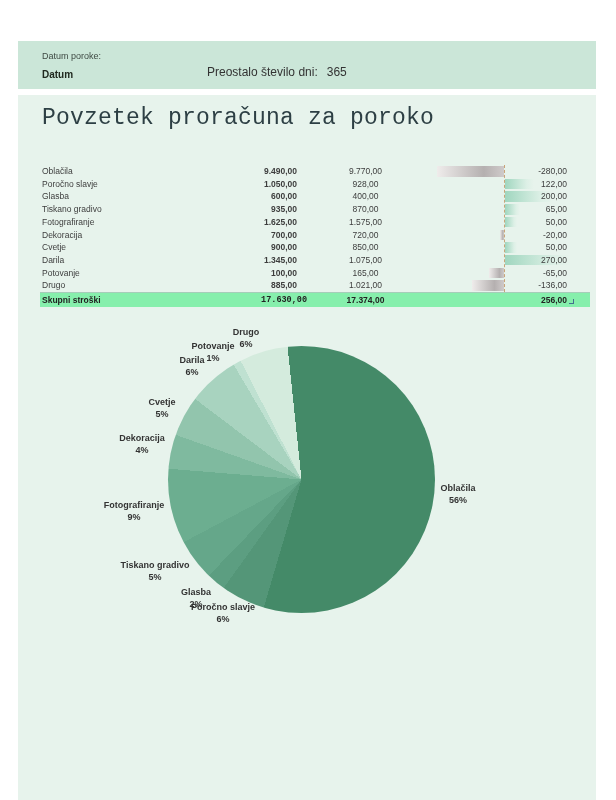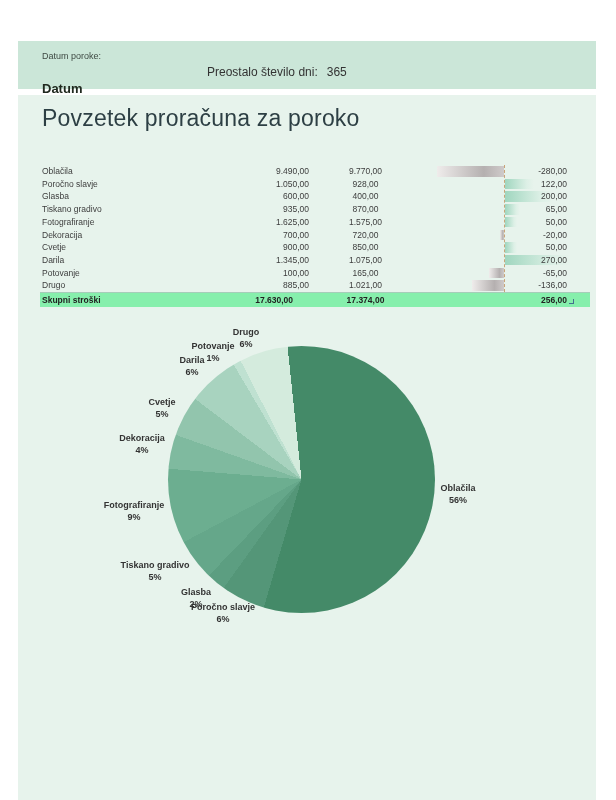--- a/index.html
+++ b/index.html
@@ -2,57 +2,57 @@
 <html><head>
 <meta charset="utf-8">
 <style>
   html,body{margin:0;padding:0;background:#ffffff;}
   .page{position:relative;width:596px;height:800px;background:#ffffff;overflow:hidden;
         font-family:"Liberation Sans",sans-serif;color:#333;}
 
   
   .banner{position:absolute;left:18px;top:41px;width:578px;height:48px;background:#cbe6d8;}
   .banner .date-label{position:absolute;left:24px;top:10px;font-size:9px;color:#3f4a44;}
-  .banner .date-value{position:absolute;left:24px;top:40px;font-size:13px;font-weight:bold;color:#20291f;}
+  .banner .date-value{position:absolute;left:24px;top:28px;font-size:10px;font-weight:bold;color:#20291f;}
   .banner .days{position:absolute;left:189px;top:24px;font-size:12px;color:#333;}
   .banner .days .v{margin-left:9px;}
 
   
   .panel{position:absolute;left:18px;top:95px;width:578px;height:705px;background:#e7f3ec;}
 
-  .title{position:absolute;left:24px;top:8px;font-family:Liberation Sans, sans-serif;
+  .title{position:absolute;left:24px;top:8px;font-family:Liberation Mono, monospace;
          font-size:23px;line-height:30px;color:#2d3f44;letter-spacing:0.2px;}
 
   
   .thead{position:absolute;left:0;top:53px;width:578px;height:14px;}
   .th{position:absolute;top:2px;font-size:7.5px;font-weight:bold;color:#2a3137;letter-spacing:0.2px;white-space:nowrap;}
   .fbtn{position:absolute;top:0;width:11px;height:11px;background:linear-gradient(#f8faf7,#e7eae5);
         border:1px solid #8f9a93;border-radius:1px;box-sizing:border-box;text-align:center;
         font-size:7px;line-height:9px;color:#3c4440;padding:0;cursor:pointer;}
 
   
   .tbody{position:absolute;left:0;top:70px;width:578px;height:127px;}
   .trow{position:absolute;left:0;width:578px;height:12.7px;}
   .cell{position:absolute;top:1px;font-size:8.5px;line-height:11px;color:#3d3d3d;white-space:nowrap;}
   .cat{left:24px;width:130px;text-align:left;}
   .num{text-align:right;}
-  .c-plan{left:156px;width:135px;}
+  .c-plan{left:144px;width:135px;font-weight:bold;}
   .c-act{left:285px;width:125px;text-align:center;}
   .c-diff{left:419px;width:130px;z-index:3;}
   .barwrap{position:absolute;left:419px;top:1px;width:133px;height:10.5px;z-index:1;}
   .bar{position:absolute;top:0;height:100%;}
   .bar.pos{background:linear-gradient(to right,#a0d6bf,#ddf0e6 75%,rgba(231,243,236,0.15));}
   .bar.neg{background:linear-gradient(to right,#efeceb,#b5b0b0 70%,#cfcaca);}
   .axis{position:absolute;left:486px;top:70px;width:0;height:127px;border-left:1px dashed #c9a478;z-index:2;}
 
   
   .total{position:absolute;left:22px;top:197px;width:550px;height:13.5px;background:#86efac;border-top:1px solid #a6cdb9;}
   .total .cell{font-weight:bold;color:#222;top:1.5px;}
   .total .cat{left:2px;}
-  .total .c-plan{left:118px;}
+  .total .c-plan{left:132px;font-family:Liberation Mono, monospace;}
   .total .c-act{left:263px;}
   .total .c-diff{left:397px;}
   .handle{position:absolute;left:551px;top:204px;width:4px;height:4px;
           border-right:1.5px solid #44708e;border-bottom:1.5px solid #44708e;}
 
   
   .pie{position:absolute;left:150px;top:251px;width:267px;height:267px;border-radius:50%;}
   .plabel{position:absolute;width:120px;text-align:center;font-size:9px;line-height:12px;
           font-weight:600;color:#333;z-index:4;}
   .plabel span{display:block;}

